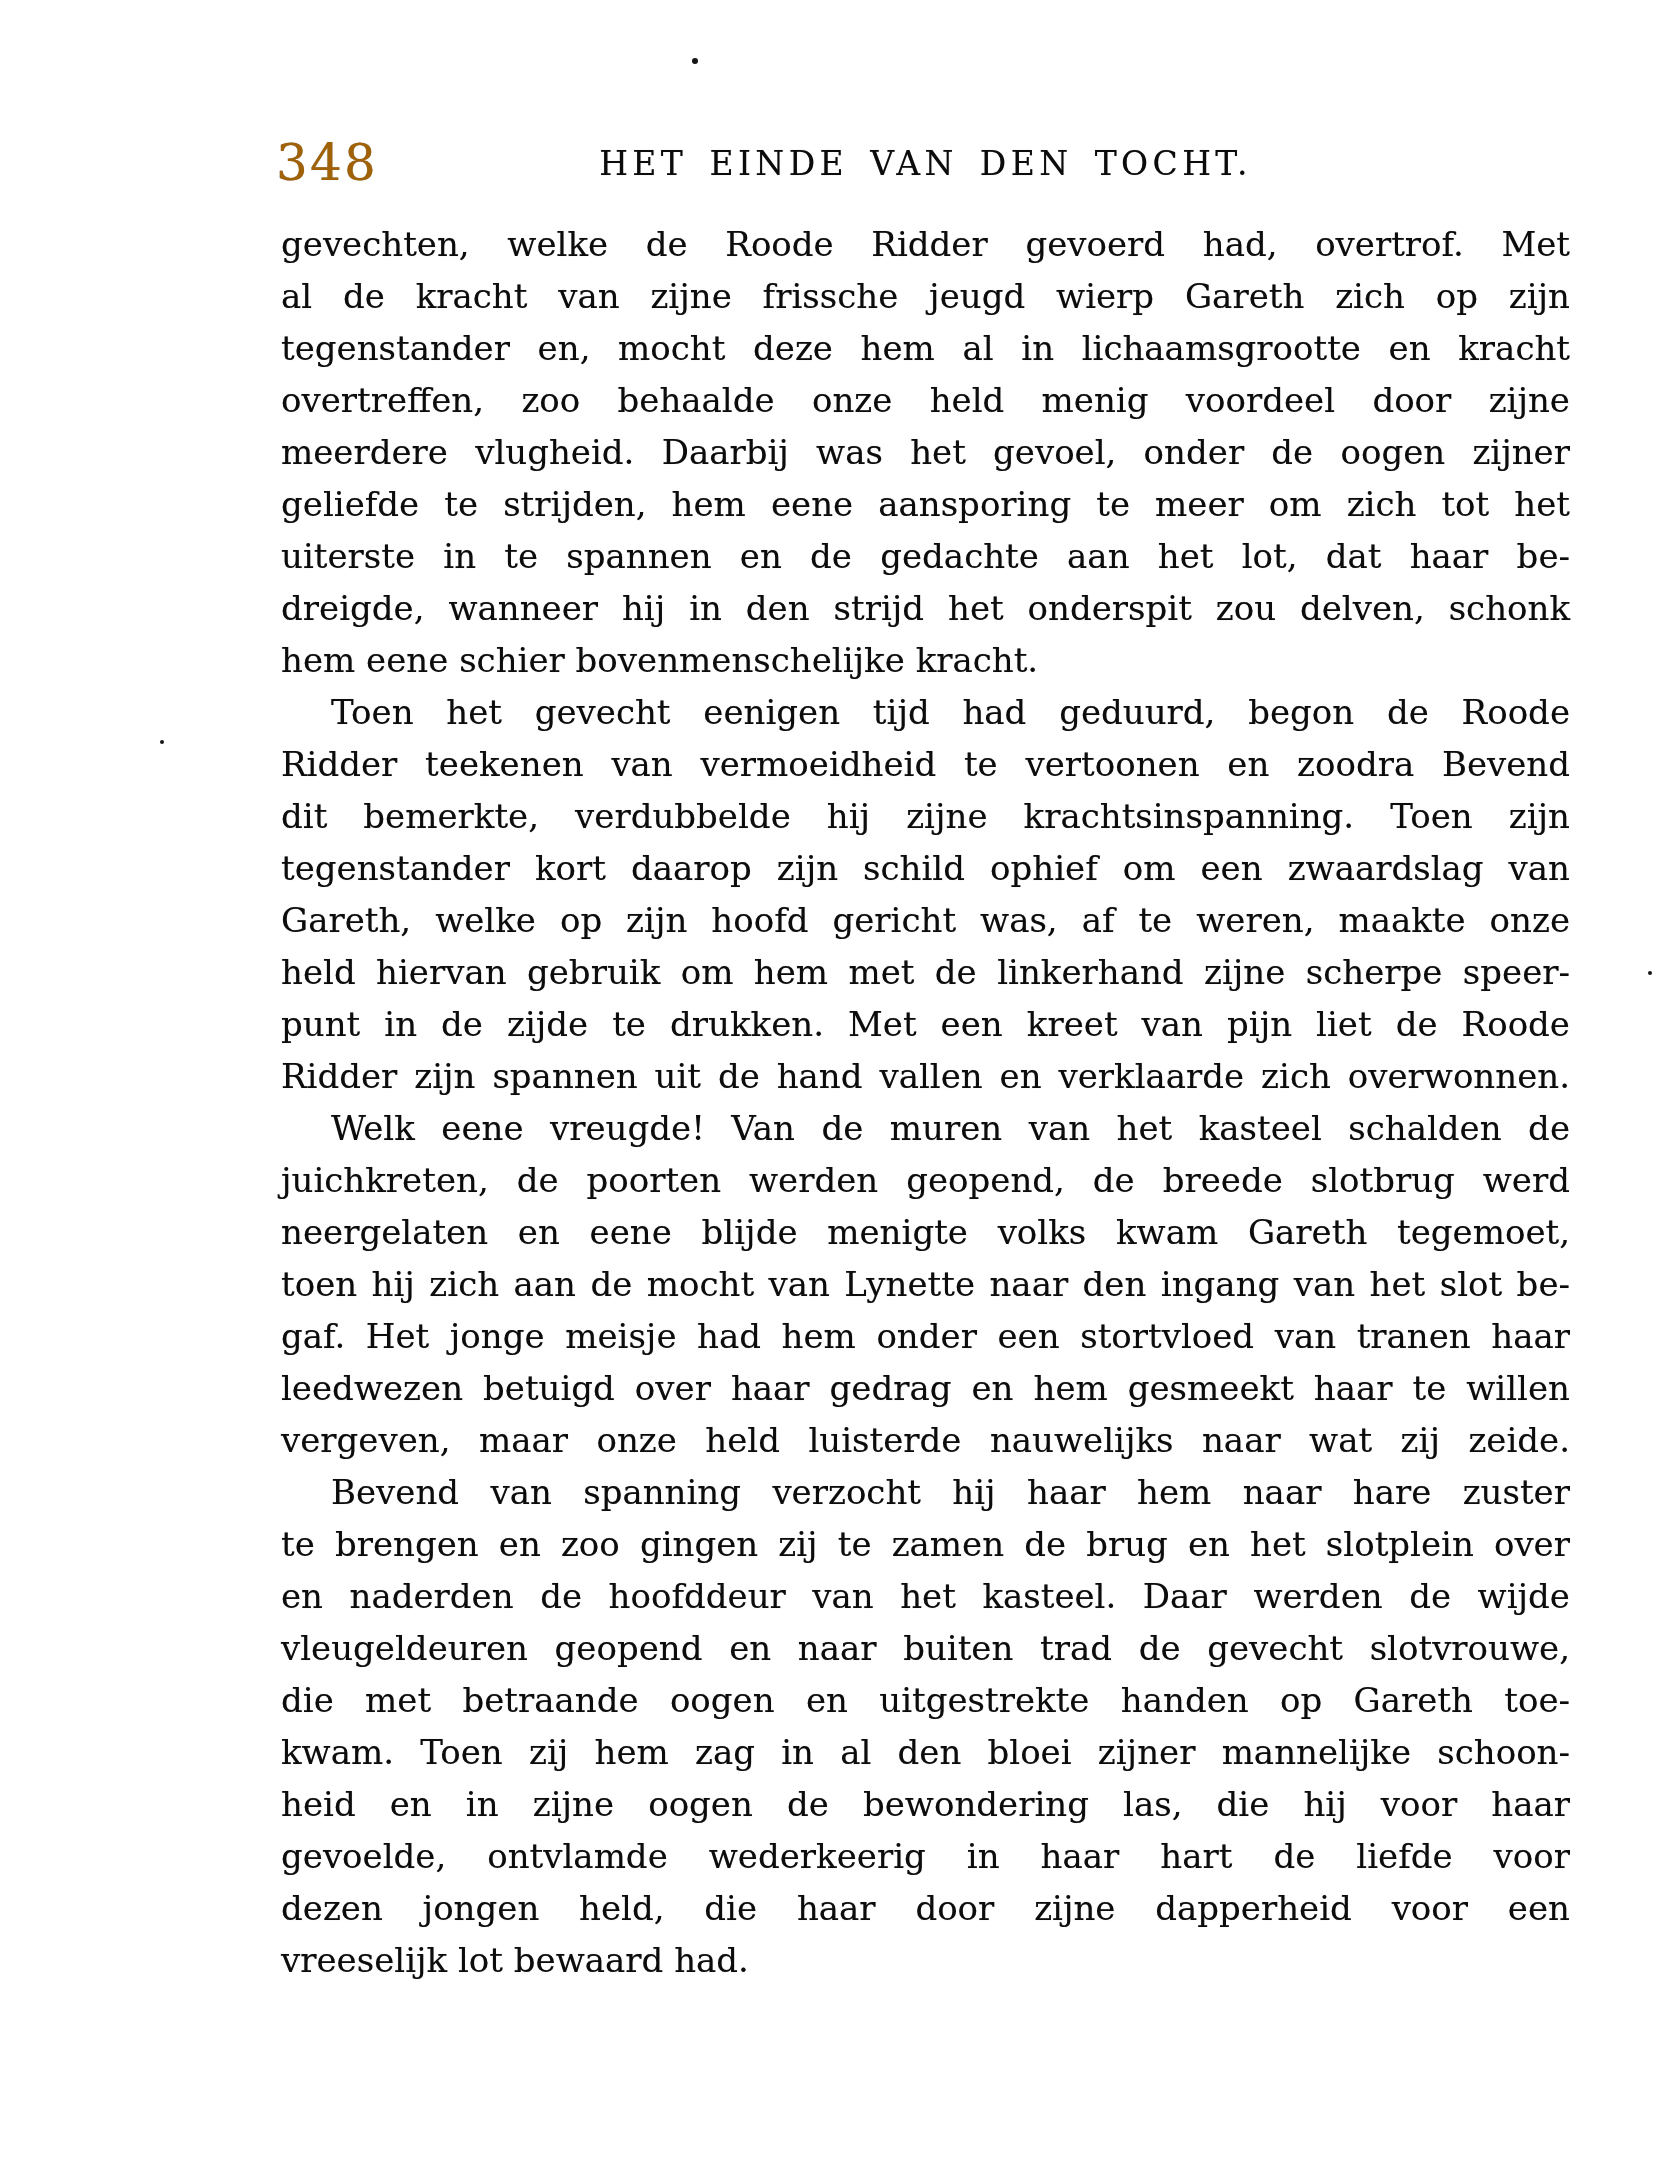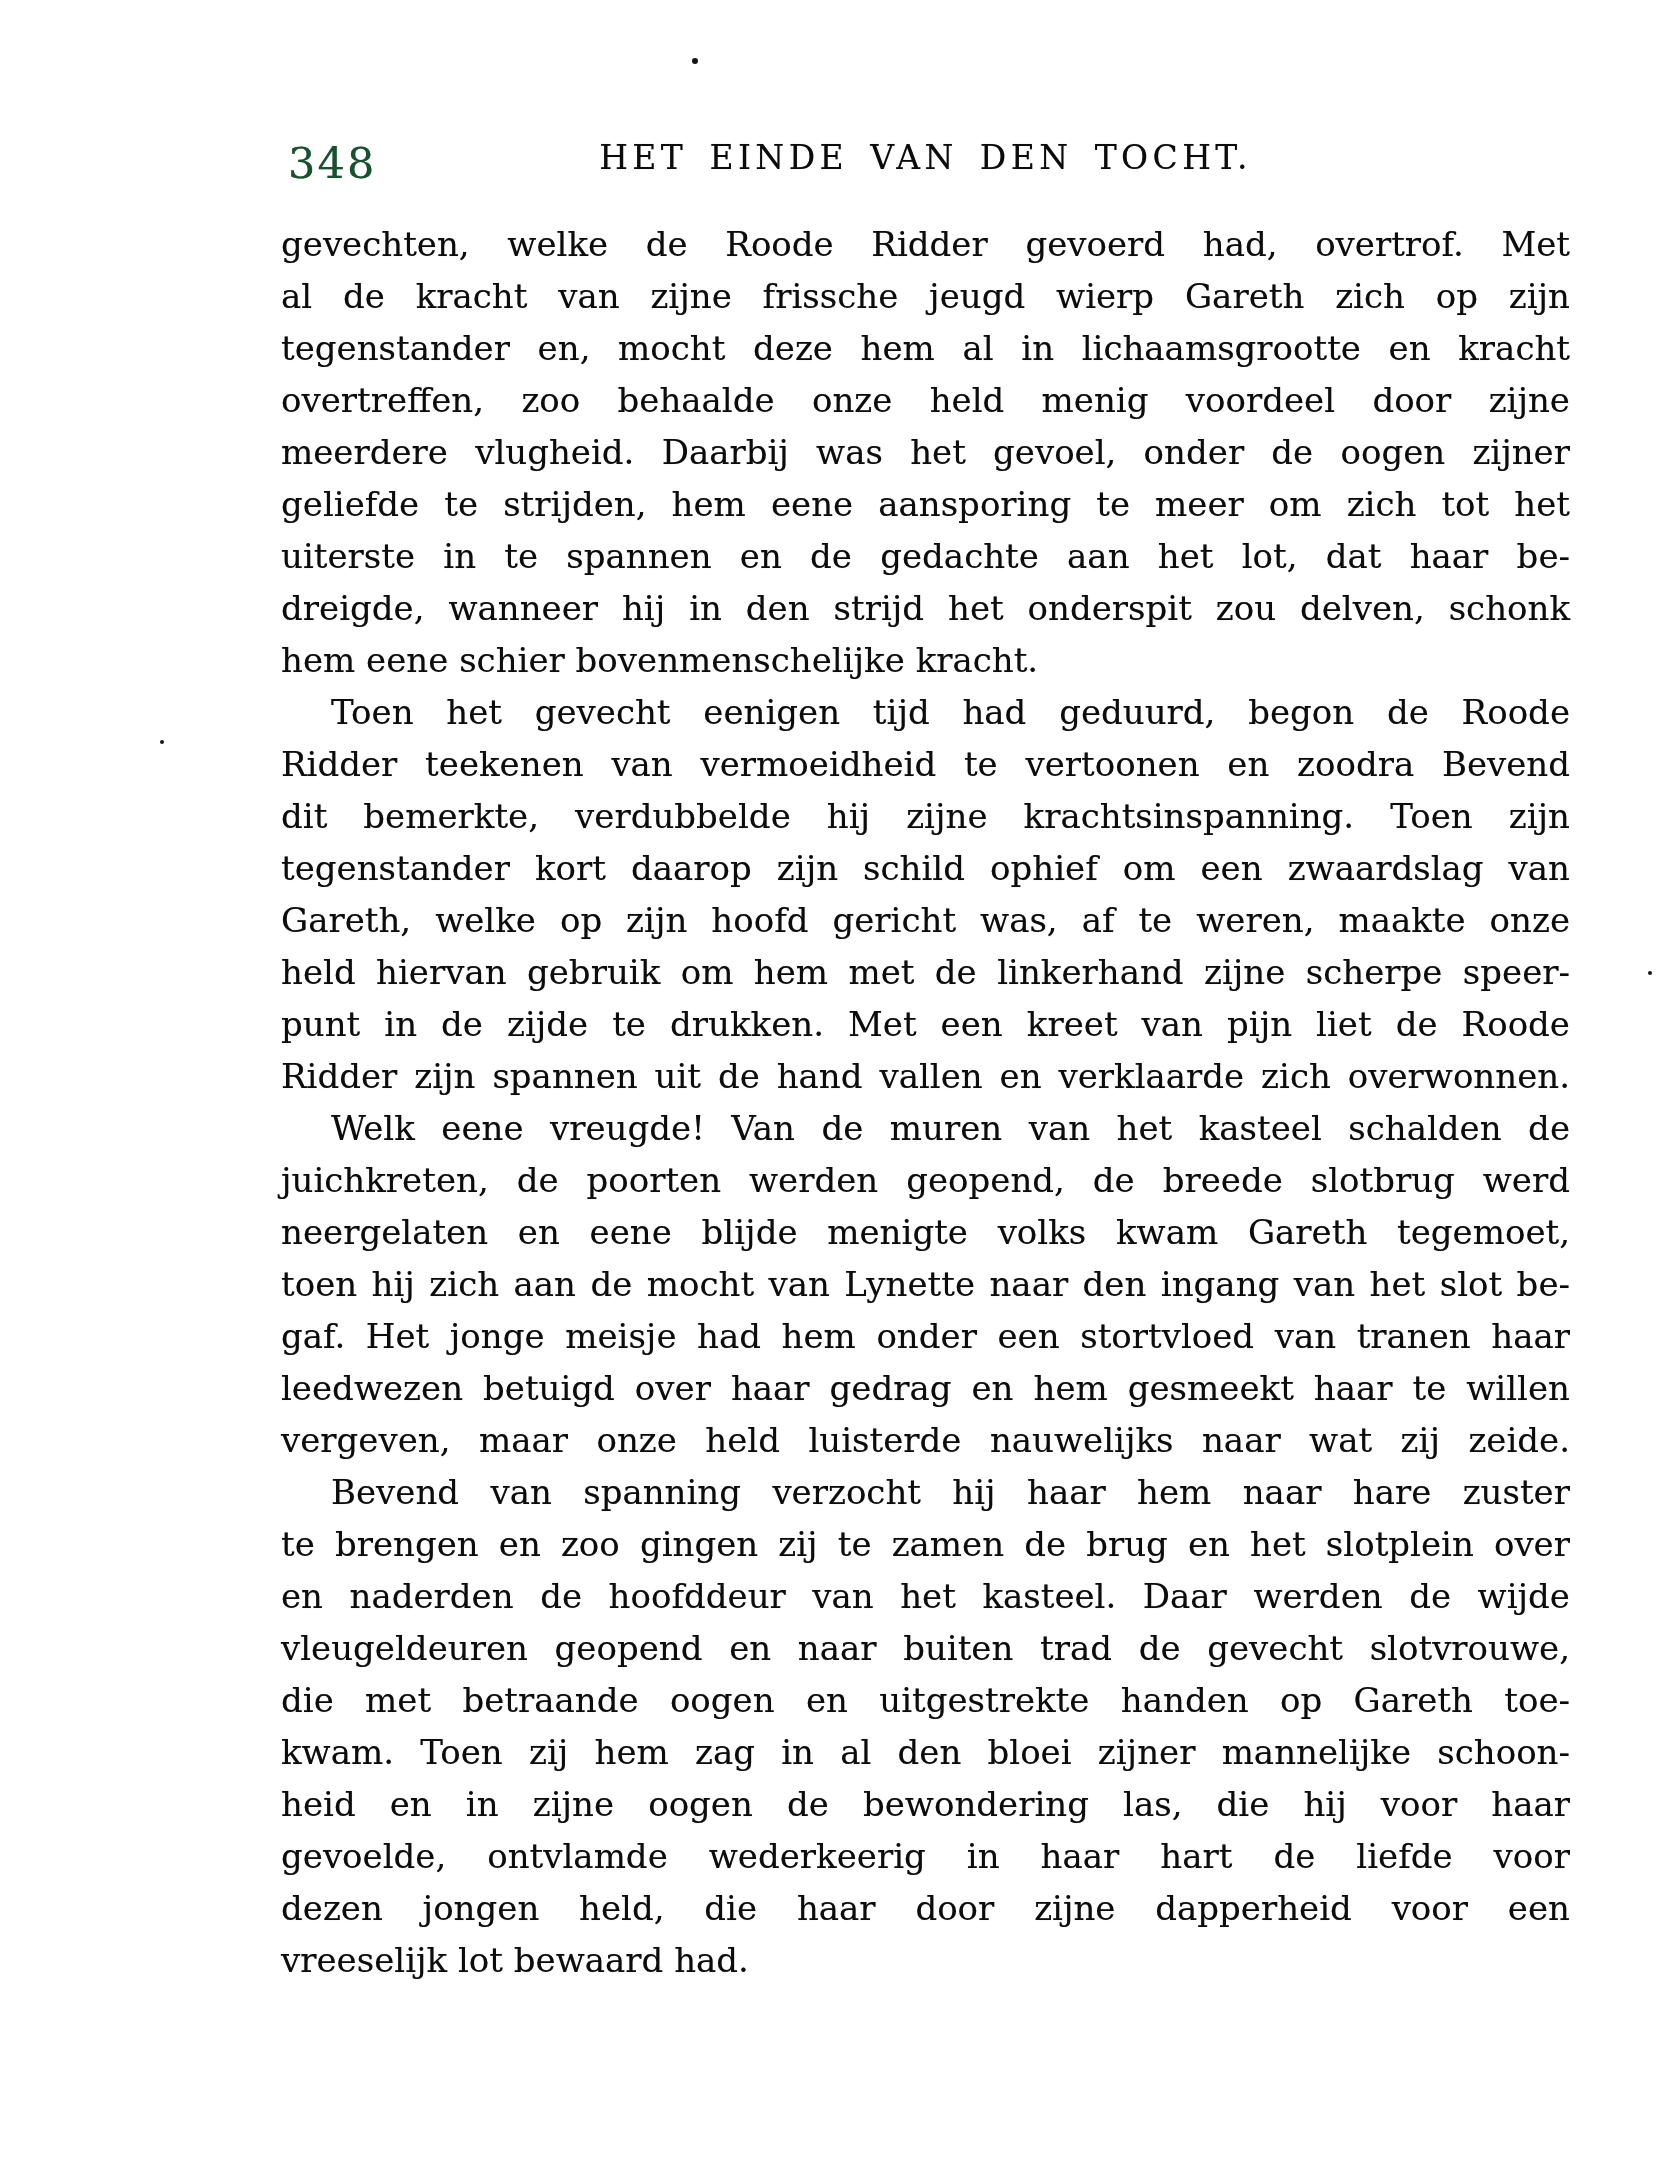--- a/index.html
+++ b/index.html
@@ -12,32 +12,32 @@
     position: relative;
     font-family: "DejaVu Serif", serif;
   }
   .scan-page {
     position: absolute;
     inset: 0;
     background: #ffffff;
   }
   .page-number {
     position: absolute;
-    left: 288px;
+    left: 276px;
     top: 140px;
-    font-size: 43px;
+    font-size: 50px;
     line-height: 47px;
-    color: #14532d;
+    color: #a16207;
     letter-spacing: 2.2px;
     text-shadow: 0 0 0.7px rgba(0,0,0,0.45);
   }
   .running-header {
     position: absolute;
     left: 281px;
-    top: 139px;
+    top: 145px;
     width: 1289px;
     text-align: center;
     font-size: 33px;
     line-height: 37px;
     letter-spacing: 4.4px;
     word-spacing: 7.3px;
     color: #0b0b0b;
     text-shadow: 0 0 0.7px rgba(0,0,0,0.45);
     white-space: nowrap;
   }

